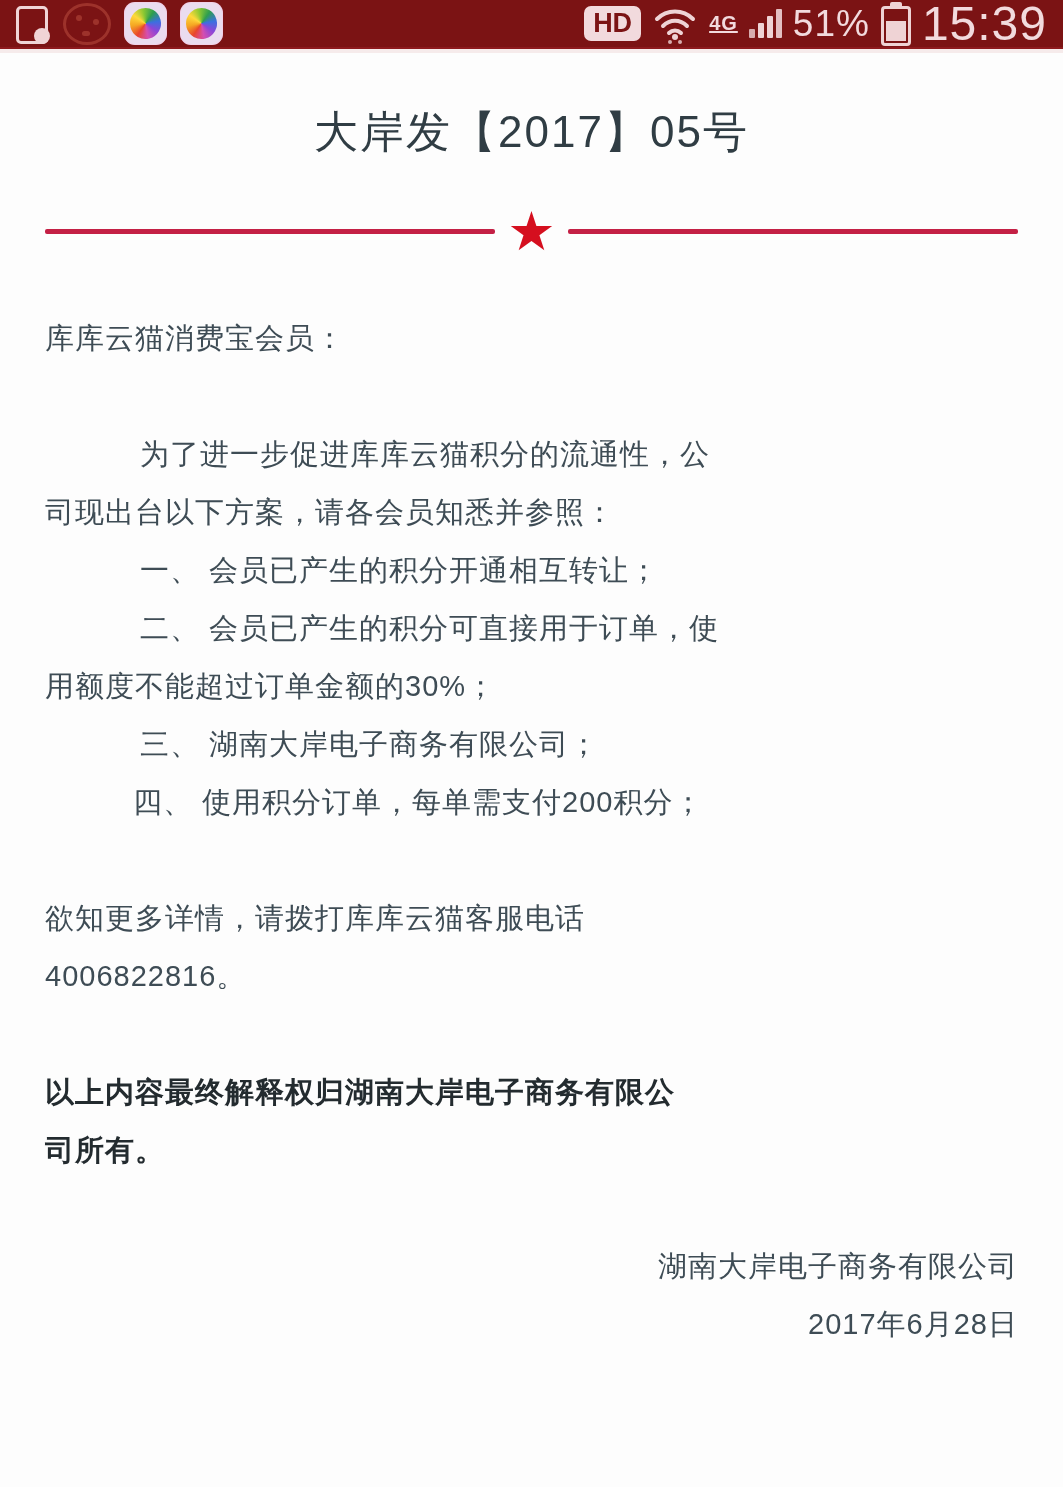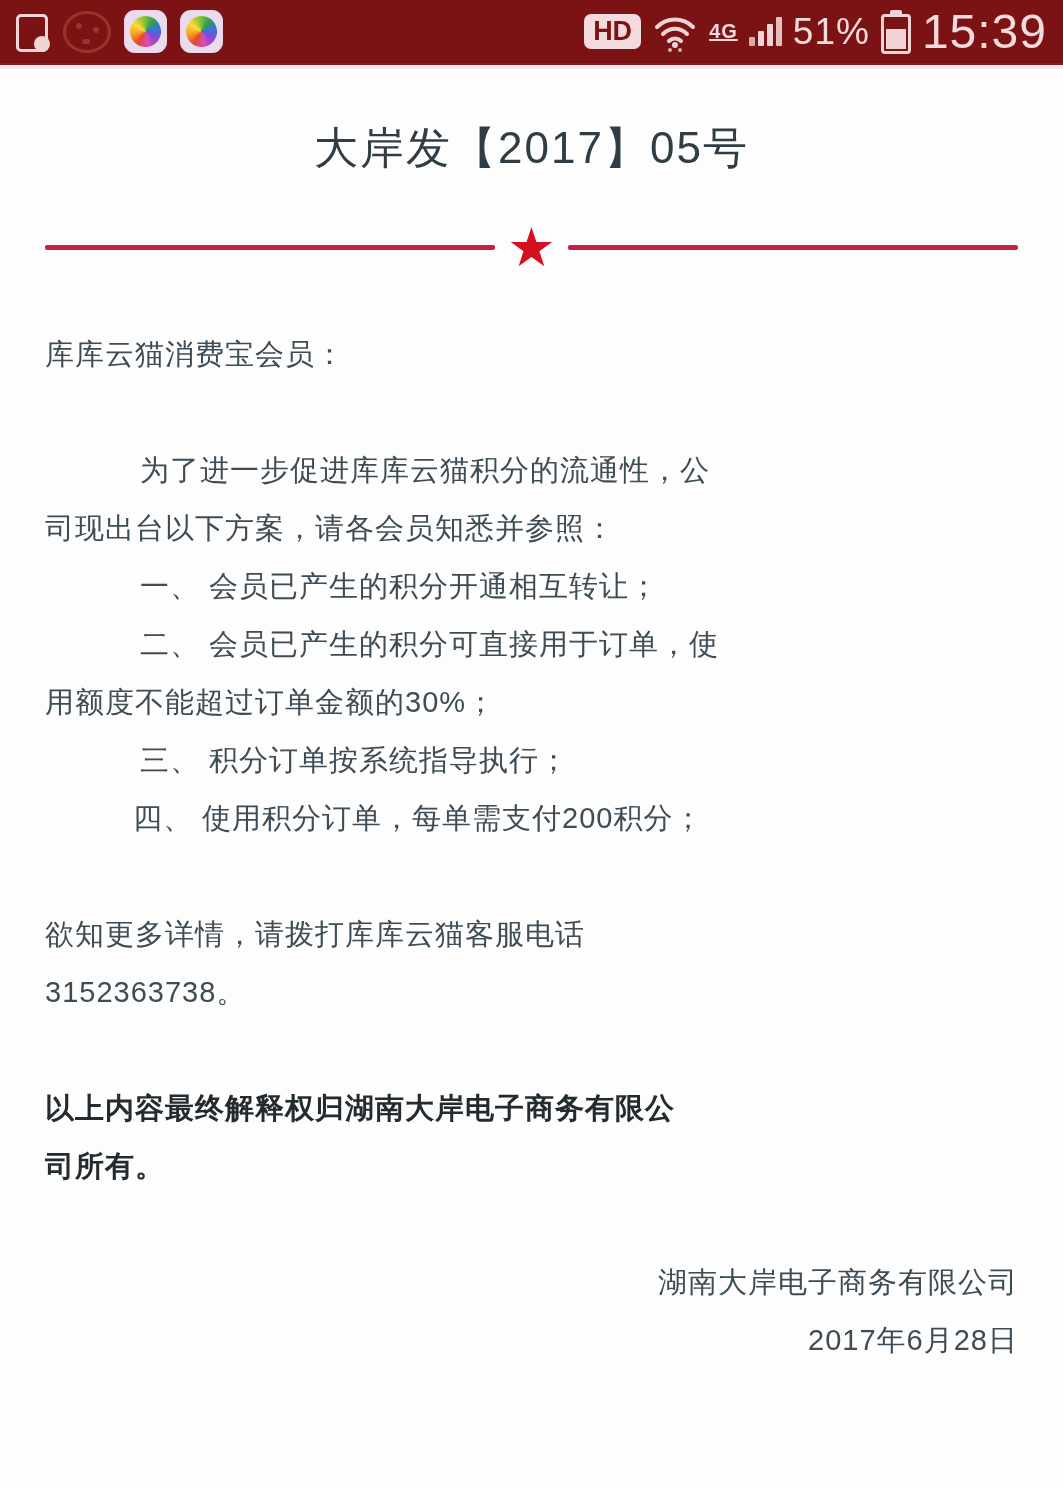--- a/index.html
+++ b/index.html
@@ -3,21 +3,21 @@
 <meta charset="utf-8">
 <style>
   html,body{margin:0;padding:0;}
   body{
     width:1063px;height:1487px;overflow:hidden;background:#fdfdfd;
     font-family:"Liberation Sans","DejaVu Sans",sans-serif;
     -webkit-font-smoothing:antialiased;
   }
   
   .status-bar{
-    height:65px;background:#7b1314;display:flex;align-items:center;
+    height:49px;background:#7b1314;display:flex;align-items:center;
     padding:0 16px;box-sizing:border-box;color:#f2dadd;
     border-bottom:2px solid #8d1a1e;
   }
   .sb-strip{height:4px;background:#f6ebeb;}
   .sb-left{display:flex;align-items:center;gap:13px;}
   .sb-spacer{flex:1;}
   .sb-right{display:flex;align-items:center;gap:11px;}
   .shot-icon{position:relative;width:34px;height:40px;}
   .shot-icon .frame{
     position:absolute;left:0;top:2px;width:26px;height:32px;
@@ -141,25 +141,25 @@
   </div>
 
   <div class="ln gap-lg">库库云猫消费宝会员：</div>
 
   <div class="ln indent gap">为了进一步促进库库云猫积分的流通性，公</div>
   <div class="ln">司现出台以下方案，请各会员知悉并参照：</div>
 
   <div class="ln indent">一、 会员已产生的积分开通相互转让；</div>
   <div class="ln indent">二、 会员已产生的积分可直接用于订单，使</div>
   <div class="ln">用额度不能超过订单金额的30%；</div>
-  <div class="ln indent">三、 积分订单按系统指导执行；</div>
+  <div class="ln indent">三、 湖南大岸电子商务有限公司；</div>
   <div class="ln indent-sm">四、 使用积分订单，每单需支付200积分；</div>
 
   <div class="ln gap">欲知更多详情，请拨打库库云猫客服电话</div>
-  <div class="ln">3152363738。</div>
+  <div class="ln">4006822816。</div>
 
   <div class="ln bold gap">以上内容最终解释权归湖南大岸电子商务有限公</div>
   <div class="ln bold">司所有。</div>
 
   <div class="ln right gap">湖南大岸电子商务有限公司</div>
   <div class="ln right">2017年6月28日</div>
 
 </div>
 
 </body></html>

